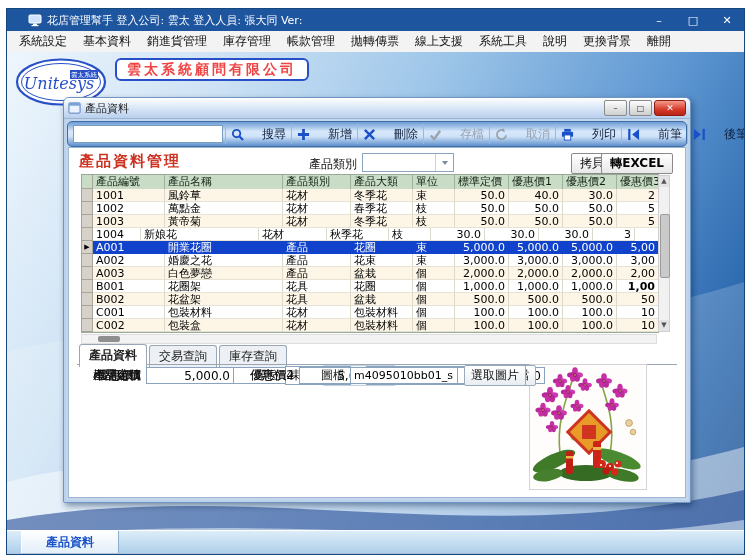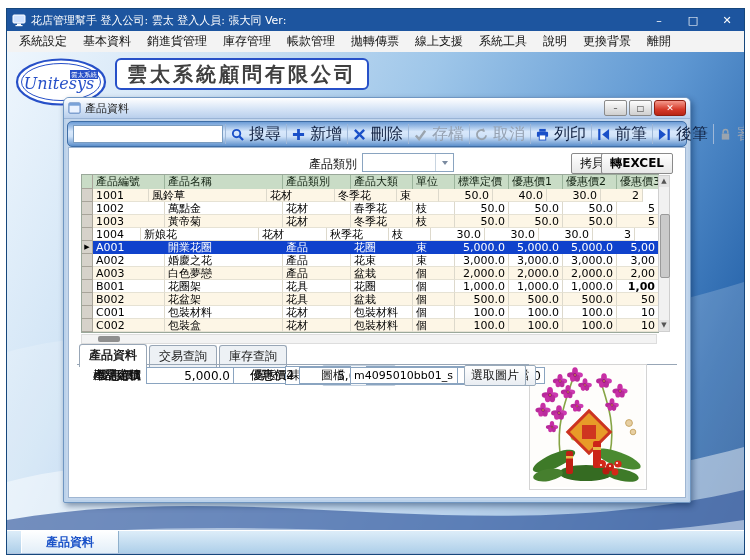--- a/index.html
+++ b/index.html
@@ -1,49 +1,49 @@
 <!DOCTYPE html>
 <html><head>
 <meta charset="utf-8">
 <style>
   html,body{margin:0;padding:0}
   body{width:750px;height:560px;position:relative;overflow:hidden;background:#fff;
        font-family:"DejaVu Sans","Liberation Sans",sans-serif;-webkit-font-smoothing:antialiased}
   .window{position:absolute;left:6px;top:8px;width:737px;height:545px;border:1px solid #16477c;background:#fff}
   
-  .titlebar{height:22px;background:#1d559f;display:flex;align-items:center;color:#fff;font-size:11px;padding-left:5px;gap:5px}
+  .titlebar{height:22px;background:#1d559f;display:flex;align-items:center;color:#fff;font-size:11px;padding-left:21px;gap:5px}
   .titlebar .t-text{white-space:nowrap}
   .win-controls{margin-left:auto;display:flex;height:100%}
   .win-btn{width:34px;height:100%;display:flex;align-items:center;justify-content:center;font-size:11px;color:#fff}
   
   .menubar{height:21px;background:#f3f3f3;border-bottom:1px solid #d4d4d4;display:flex;align-items:center;font-size:12px;color:#111;padding-left:4px}
   .menu-item{padding:0 8px;height:100%;display:flex;align-items:center;cursor:default;white-space:nowrap}
   
   .client{position:absolute;top:43px;left:0;right:0;bottom:0;overflow:hidden;
     background:linear-gradient(115deg,#eef6fd 0%,#cfe3f5 22%,#9ec6e9 45%,#5e97d2 70%,#2a67ad 88%,#1b4f92 100%)}
   .waves{position:absolute;inset:0}
   
   .logo-wrap{position:absolute;left:8px;top:6px;display:flex;gap:8px;align-items:flex-start}
   .company-box{border:2px solid #2750c8;border-radius:6px;background:#fff;overflow:hidden}
-  .company-name{color:#404040;font-weight:bold;font-size:20px;letter-spacing:3px;padding:1px 10px 0 10px;white-space:nowrap}
+  .company-name{color:#ef4444;font-weight:bold;font-size:14px;letter-spacing:3px;padding:1px 10px 0 10px;white-space:nowrap}
   .company-bar{background:#2750c8;color:#fff;font-size:7.5px;font-weight:bold;text-align:center;padding:1px 4px 2px;letter-spacing:.5px}
   
   .iwindow{position:absolute;left:56px;top:45px;width:626px;height:404px;background:#c3d6ec;
     border:1px solid #6f96c2;border-radius:6px 6px 2px 2px;box-shadow:2px 3px 6px rgba(0,30,70,.45), inset 0 0 0 2px #bcd2ea}
   .iw-title{height:20px;display:flex;align-items:center;gap:4px;padding:0 4px;font-size:11px;color:#1b1b1b;
     background:linear-gradient(#ffffff,#d6e4f6 55%,#b9cfec);border-bottom:1px solid #9ab4d6;border-radius:5px 5px 0 0}
   .iw-controls{margin-left:auto;display:flex;gap:2px;align-items:center}
   .iw-btn{width:21px;height:14px;border:1px solid #8a8a8a;border-radius:2px;background:linear-gradient(#fdfdfd,#cfcfcf);
     display:flex;align-items:center;justify-content:center;font-size:8px;color:#333}
   .iw-btn.close{width:30px;background:linear-gradient(#f59a8d,#d63a2a 60%,#b82516);border-color:#8f1d10;color:#fff;font-weight:bold;font-size:9px;border-radius:3px}
   
   .iw-toolbar{margin:2px 3px;height:24px;border-radius:5px;border:1px solid #3f6ea6;
     background:linear-gradient(#6c9cd6,#d8e8fb 40%,#cfe2f8 60%,#5d90cc);display:flex;align-items:center;padding:0 3px}
   .search-input{width:180px;height:16px;border:1px solid #7a9cc0;font-size:11px;padding:0 3px;margin:0 2px;background:#fff}
-  .tb-btn{display:flex;align-items:center;gap:5px;font-size:16px;color:#102040;padding:0 5px;height:20px;
+  .tb-btn{display:flex;align-items:center;gap:18px;font-size:12px;color:#102040;padding:0 5px;height:20px;
     border-right:1px solid #9fb8d8;cursor:default;white-space:nowrap}
   .tb-btn:first-of-type{border-left:1px solid #9fb8d8}
   .tb-btn.disabled{color:#96a2b2}
   .tb-spacer{flex:1}
   .tb-btn.red{background:#fff;border:1px solid #b6c6da;border-radius:3px;color:#b01818;font-weight:bold;height:19px;margin-left:6px;padding:0 7px}
   .tb-btn svg{display:block}
   
   .panel{position:absolute;left:4px;right:4px;top:49px;bottom:4px;background:#fff;border:1px solid #9fb6d2;overflow:hidden}
   .mg-title{position:absolute;left:10px;top:4px;font-size:15px;font-weight:bold;color:#cc3322;letter-spacing:2px}
   .cat-label{position:absolute;left:240px;top:8px;font-size:12px;color:#111}
@@ -263,20 +263,21 @@
               <span>解鎖</span>
             </div>
           </span>
         <span class="tb-spacer"></span>
         <span id="tb-right" style="display:flex;align-items:center;height:100%;margin-right:2px">
             <div class="tb-btn red"></div>
           </span>
       </div>
 
       <div class="panel">
+        <div class="mg-title">產品資料管理</div>
         <div class="cat-label">產品類別</div>
         <div class="cat-combo combo flat">
           <span class="val"></span>
           <span class="dbtn">
               <span class="tri"></span>
             </span>
         </div>
         <div class="btn-sm btn-copy">拷貝</div>
         <div class="btn-sm btn-excel">轉EXCEL</div>
 
@@ -290,21 +291,21 @@
                 <div class="th" style="width: 62px;">產品大類</div>
                 <div class="th" style="width: 42px;">單位</div>
                 <div class="th" style="width: 54px;">標準定價</div>
                 <div class="th" style="width: 54px;">優惠價1</div>
                 <div class="th" style="width: 54px;">優惠價2</div>
                 <div class="th" style="width: 42px;">優惠價3</div>
               </div>
             <div id="grid-body">
                 <div class="tr odd">
                   <div class="ind"></div>
-                  <div class="td" style="width: 56px;">1001</div>
+                  <div class="td" style="width: 72px;">1001</div>
                   <div class="td" style="width: 118px;">風鈴草</div>
                   <div class="td" style="width: 68px;">花材</div>
                   <div class="td" style="width: 62px;">冬季花</div>
                   <div class="td" style="width: 42px;">束</div>
                   <div class="td num" style="width: 54px;">50.0</div>
                   <div class="td num" style="width: 54px;">40.0</div>
                   <div class="td num" style="width: 54px;">30.0</div>
                   <div class="td num" style="width: 42px;">2</div>
                 </div>
                 <div class="tr even">

